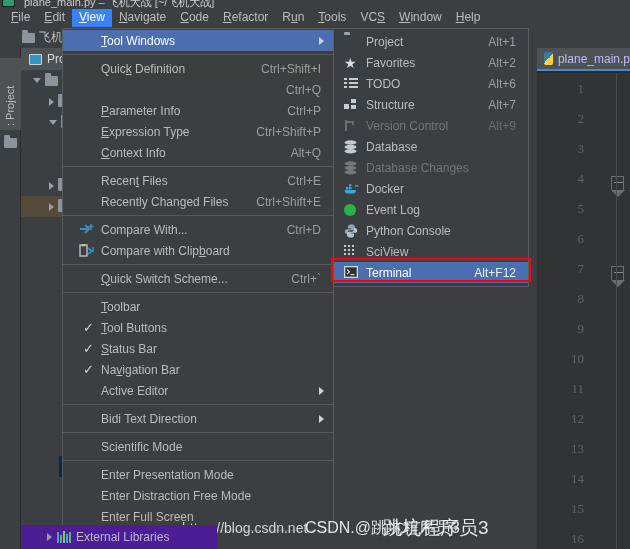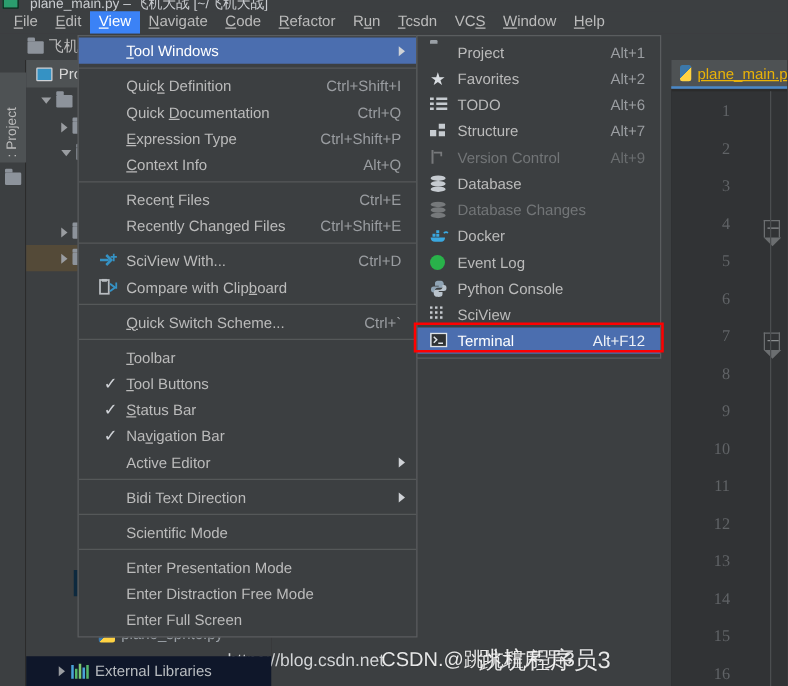--- a/index.html
+++ b/index.html
@@ -140,21 +140,21 @@
   
   .editor {
     position: absolute; left: 537px; top: 48px; width: 93px; height: 501px;
     background: #2b2b2b;
   }
   .edtabbar {
     position: absolute; left: 0; top: 0; width: 93px; height: 23px;
     background: #4e5254; border-bottom: 2px solid #4a88c7;
     display: flex; align-items: center; gap: 5px; padding-left: 7px;
   }
-  .edtab-label { font-size: 12px; color: #eab308; white-space: nowrap; text-decoration: underline; }
+  .edtab-label { font-size: 12px; color: #c4b5fd; white-space: nowrap; }
   .gutter {
     position: absolute; left: 0; top: 25px; width: 93px; height: 476px;
     background: #313335;
   }
   .lnum {
     position: absolute; right: 46px;
     font-size: 13px; color: #606366;
     font-family: "Liberation Serif", serif;
     text-align: right; width: 24px;
   }
@@ -253,21 +253,21 @@
   </div>
 
   <div class="menubar">
     <div class="menubar-item"><span class="mn">F</span><span>ile</span></div>
     <div class="menubar-item"><span class="mn">E</span><span>dit</span></div>
     <div class="menubar-item active"><span class="mn">V</span><span>iew</span></div>
     <div class="menubar-item"><span class="mn">N</span><span>avigate</span></div>
     <div class="menubar-item"><span class="mn">C</span><span>ode</span></div>
     <div class="menubar-item"><span class="mn">R</span><span>efactor</span></div>
     <div class="menubar-item"><span>R</span><span class="mn">u</span><span>n</span></div>
-    <div class="menubar-item"><span class="mn">T</span><span>csdn</span></div>
+    <div class="menubar-item"><span class="mn">T</span><span>ools</span></div>
     <div class="menubar-item"><span>VC</span><span class="mn">S</span></div>
     <div class="menubar-item"><span class="mn">W</span><span>indow</span></div>
     <div class="menubar-item"><span class="mn">H</span><span>elp</span></div>
   </div>
 
   <div class="navbar">
     <div class="navbar-crumb">
       <span class="folder-ic"></span>
       <span>飞机大战</span>
     </div>
@@ -312,21 +312,21 @@
   </div>
 
   <div style="position:absolute;left:21px;top:440px;width:196px;height:85px;background:#3c3f41;">
     <div style="position:absolute;left:38px;top:16px;width:158px;height:21px;background:#0d293e;"></div>
     <div style="position:absolute;left:58px;top:60px;display:flex;align-items:center;gap:5px;">
       <span class="pyic"></span>
       <span style="font-size:12px;color:#9aa0a6;">plane_sprite.py</span>
     </div>
   </div>
 
-  <div style="position:absolute;left:21px;top:525px;width:196px;height:24px;background:#0f172a;display:flex;align-items:center;gap:5px;padding-left:24px;z-index:72;">
+  <div style="position:absolute;left:21px;top:525px;width:196px;height:24px;background:#4c1d95;display:flex;align-items:center;gap:5px;padding-left:24px;z-index:72;">
     <span class="tri"></span>
     <span class="libic">
       <i style="left:0;height:11px;background:#4aa3d8;"></i>
       <i style="left:3px;height:8px;background:#55b86a;"></i>
       <i style="left:6px;height:12px;background:#7dc96f;"></i>
       <i style="left:9px;height:9px;background:#4aa3d8;"></i>
       <i style="left:12px;height:11px;background:#55b86a;"></i>
     </span>
     <span style="font-size:12px;color:#b8bcc0;">External Libraries</span>
   </div>
@@ -370,22 +370,25 @@
       <span class="mlabel"><span class="mn">T</span><span>ool Windows</span></span>
       <span class="arrow"></span>
     </div>
     <div class="msep"></div>
 
     <div class="mi">
       <span class="mlabel">Quic<span class="mn">k</span> Definition</span>
       <span class="mkey">Ctrl+Shift+I</span>
     </div>
     <div class="mi">
-      <span class="mlabel">Quick <span class="mn">D</span>ocumentation</span>
       <span class="mkey">Ctrl+Q</span>
+    </div>
+    <div class="mi">
+      <span class="mlabel"><span class="mn">P</span>arameter Info</span>
+      <span class="mkey">Ctrl+P</span>
     </div>
     <div class="mi">
       <span class="mlabel"><span class="mn">E</span>xpression Type</span>
       <span class="mkey">Ctrl+Shift+P</span>
     </div>
     <div class="mi">
       <span class="mlabel"><span class="mn">C</span>ontext Info</span>
       <span class="mkey">Alt+Q</span>
     </div>
     <div class="msep"></div>
@@ -401,21 +404,21 @@
     <div class="msep"></div>
 
     <div class="mi">
       <span class="mico">
         <svg width="16" height="12" viewBox="0 0 16 12">
             <path d="M1 6 H8" stroke="#3592c4" stroke-width="2"></path>
             <path d="M6 2 L10 6 L6 10" fill="none" stroke="#3592c4" stroke-width="2"></path>
             <path d="M12 1 L12 7 M9.5 3.5 L14.5 3.5" stroke="#3592c4" stroke-width="1.4"></path>
           </svg>
       </span>
-      <span class="mlabel">SciView With...</span>
+      <span class="mlabel">Compare With...</span>
       <span class="mkey">Ctrl+D</span>
     </div>
     <div class="mi">
       <span class="mico">
         <svg width="16" height="13" viewBox="0 0 16 13">
             <rect x="1" y="1" width="7" height="11" fill="none" stroke="#b9bdc1" stroke-width="1.4"></rect>
             <rect x="2.5" y="0" width="4" height="2.4" fill="#b9bdc1"></rect>
             <path d="M9 4 L13 7 L9 10" fill="none" stroke="#3592c4" stroke-width="1.6"></path>
             <path d="M14 3 L14 8" stroke="#3592c4" stroke-width="1.4"></path>
           </svg>

